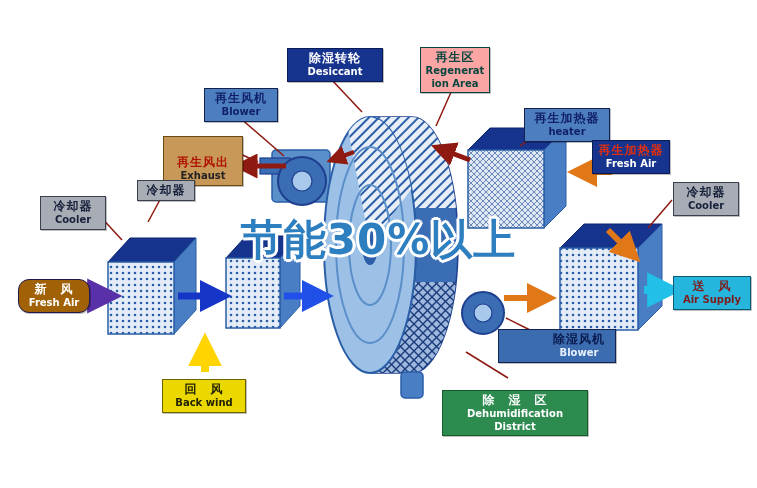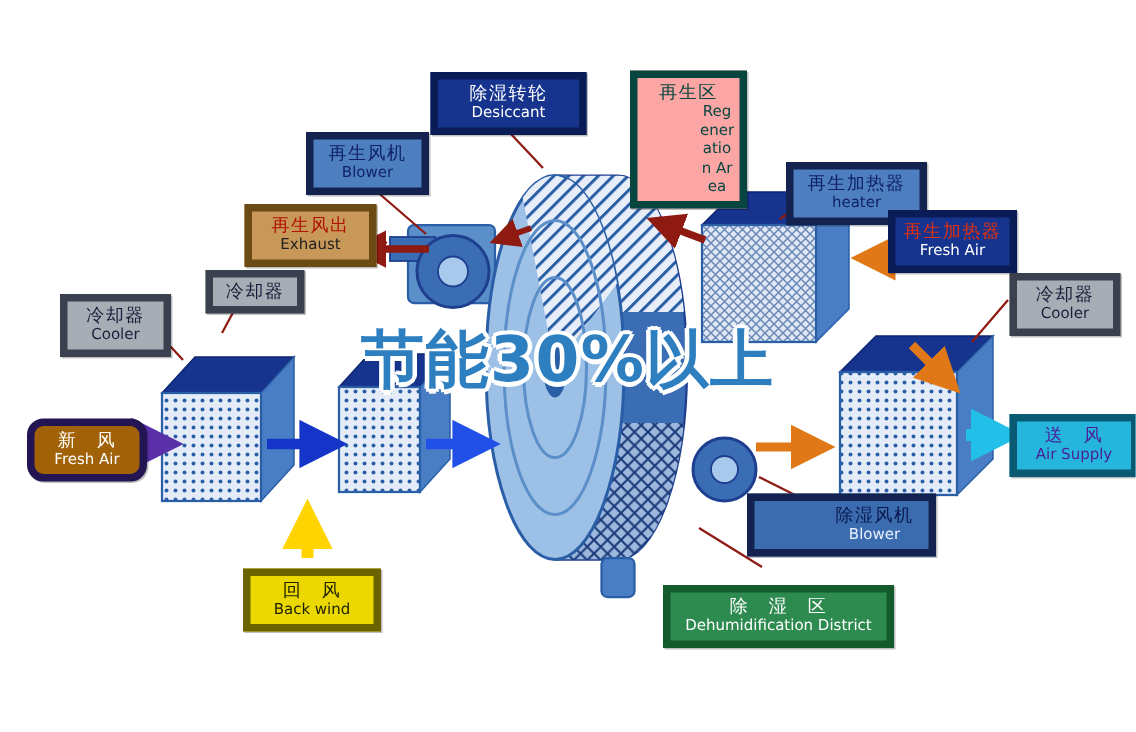--- a/index.html
+++ b/index.html
@@ -1,38 +1,38 @@
 <!DOCTYPE html>
 <html><head>
 <meta charset="utf-8">
 <style>
   html,body{margin:0;padding:0;background:#fff;}
   body{width:757px;height:488px;overflow:hidden;font-family:"DejaVu Sans","Liberation Sans",sans-serif;}
   .stage{position:relative;width:757px;height:488px;background:#ffffff;}
   .stage svg{position:absolute;left:0;top:0;z-index:1;}
 
-  .label{position:absolute;z-index:10;border:5px solid #ec4899;text-align:center;
-         font-weight:normal;padding:2px 3px;line-height:1.25;box-shadow:1px 1px 0 rgba(0,0,0,.25);}
+  .label{position:absolute;z-index:10;border:1px solid #ec4899;text-align:center;
+         font-weight:bold;padding:2px 3px;line-height:1.25;box-shadow:1px 1px 0 rgba(0,0,0,.25);}
   .label .zh{display:block;font-size:12px;letter-spacing:1px;}
   .label .en{display:block;font-size:10px;letter-spacing:0;}
-  .brk{word-break:break-all;margin-left:38px;}
+  .brk{word-break:break-all;}
 
   .lb-desiccant{background:#16338e;color:#ffffff;border-color:#0a1c55;}
   .lb-regen-area{background:#fca5a5;color:#06463e;border-color:#06463e;}
   .lb-regen-blower{background:#4d7fc0;color:#101f66;border-color:#14224f;}
   .lb-heater{background:#4d7fc0;color:#101f66;border-color:#14224f;margin-top:20px;}
   .lb-exhaust{background:#c89858;border-color:#6b4a14;}
-  .lb-exhaust .zh{color:#b01000;}
+  .lb-exhaust .zh{color:#b01000;margin-top:16px;}
   .lb-exhaust .en{color:#222222;}
   .lb-regen-fresh{background:#16338e;border-color:#0a1c55;}
   .lb-regen-fresh .zh{color:#e03010;}
   .lb-regen-fresh .en{color:#ffffff;}
   .lb-cooler{background:#a8adb5;color:#16203a;border-color:#3a404e;}
   .lb-fresh-air{background:#a16207;color:#ffffff;border-color:#221552;border-radius:11px;}
-  .lb-air-supply{background:#25b5dd;color:#4c1d95;border-color:#0a5a74;}
+  .lb-air-supply{background:#25b5dd;color:#7f1d1d;border-color:#0a5a74;}
   .lb-back-wind{background:#ead800;color:#222200;border-color:#6b6300;}
   .lb-dehum-blower{background:#3b6cb0;border-color:#14224f;}
   .lb-dehum-blower .zh{color:#0a1a4e;}
   .lb-dehum-blower .en{color:#e9f1ff;}
   .lb-dehum-district{background:#2e8b50;color:#ffffff;border-color:#145a2c;}
 
   .watermark{position:absolute;left:0;right:0;top:198;z-index:50;text-align:center;pointer-events:none;}
   .wm-line{display:block;font-weight:900;color:#2e7fc0;font-size:42px;line-height:1.0;letter-spacing:1px;
     text-shadow:-2px -2px 0 #fff,2px -2px 0 #fff,-2px 2px 0 #fff,2px 2px 0 #fff,
                  0 -2px 0 #fff,0 2px 0 #fff,-2px 0 0 #fff,2px 0 0 #fff,

